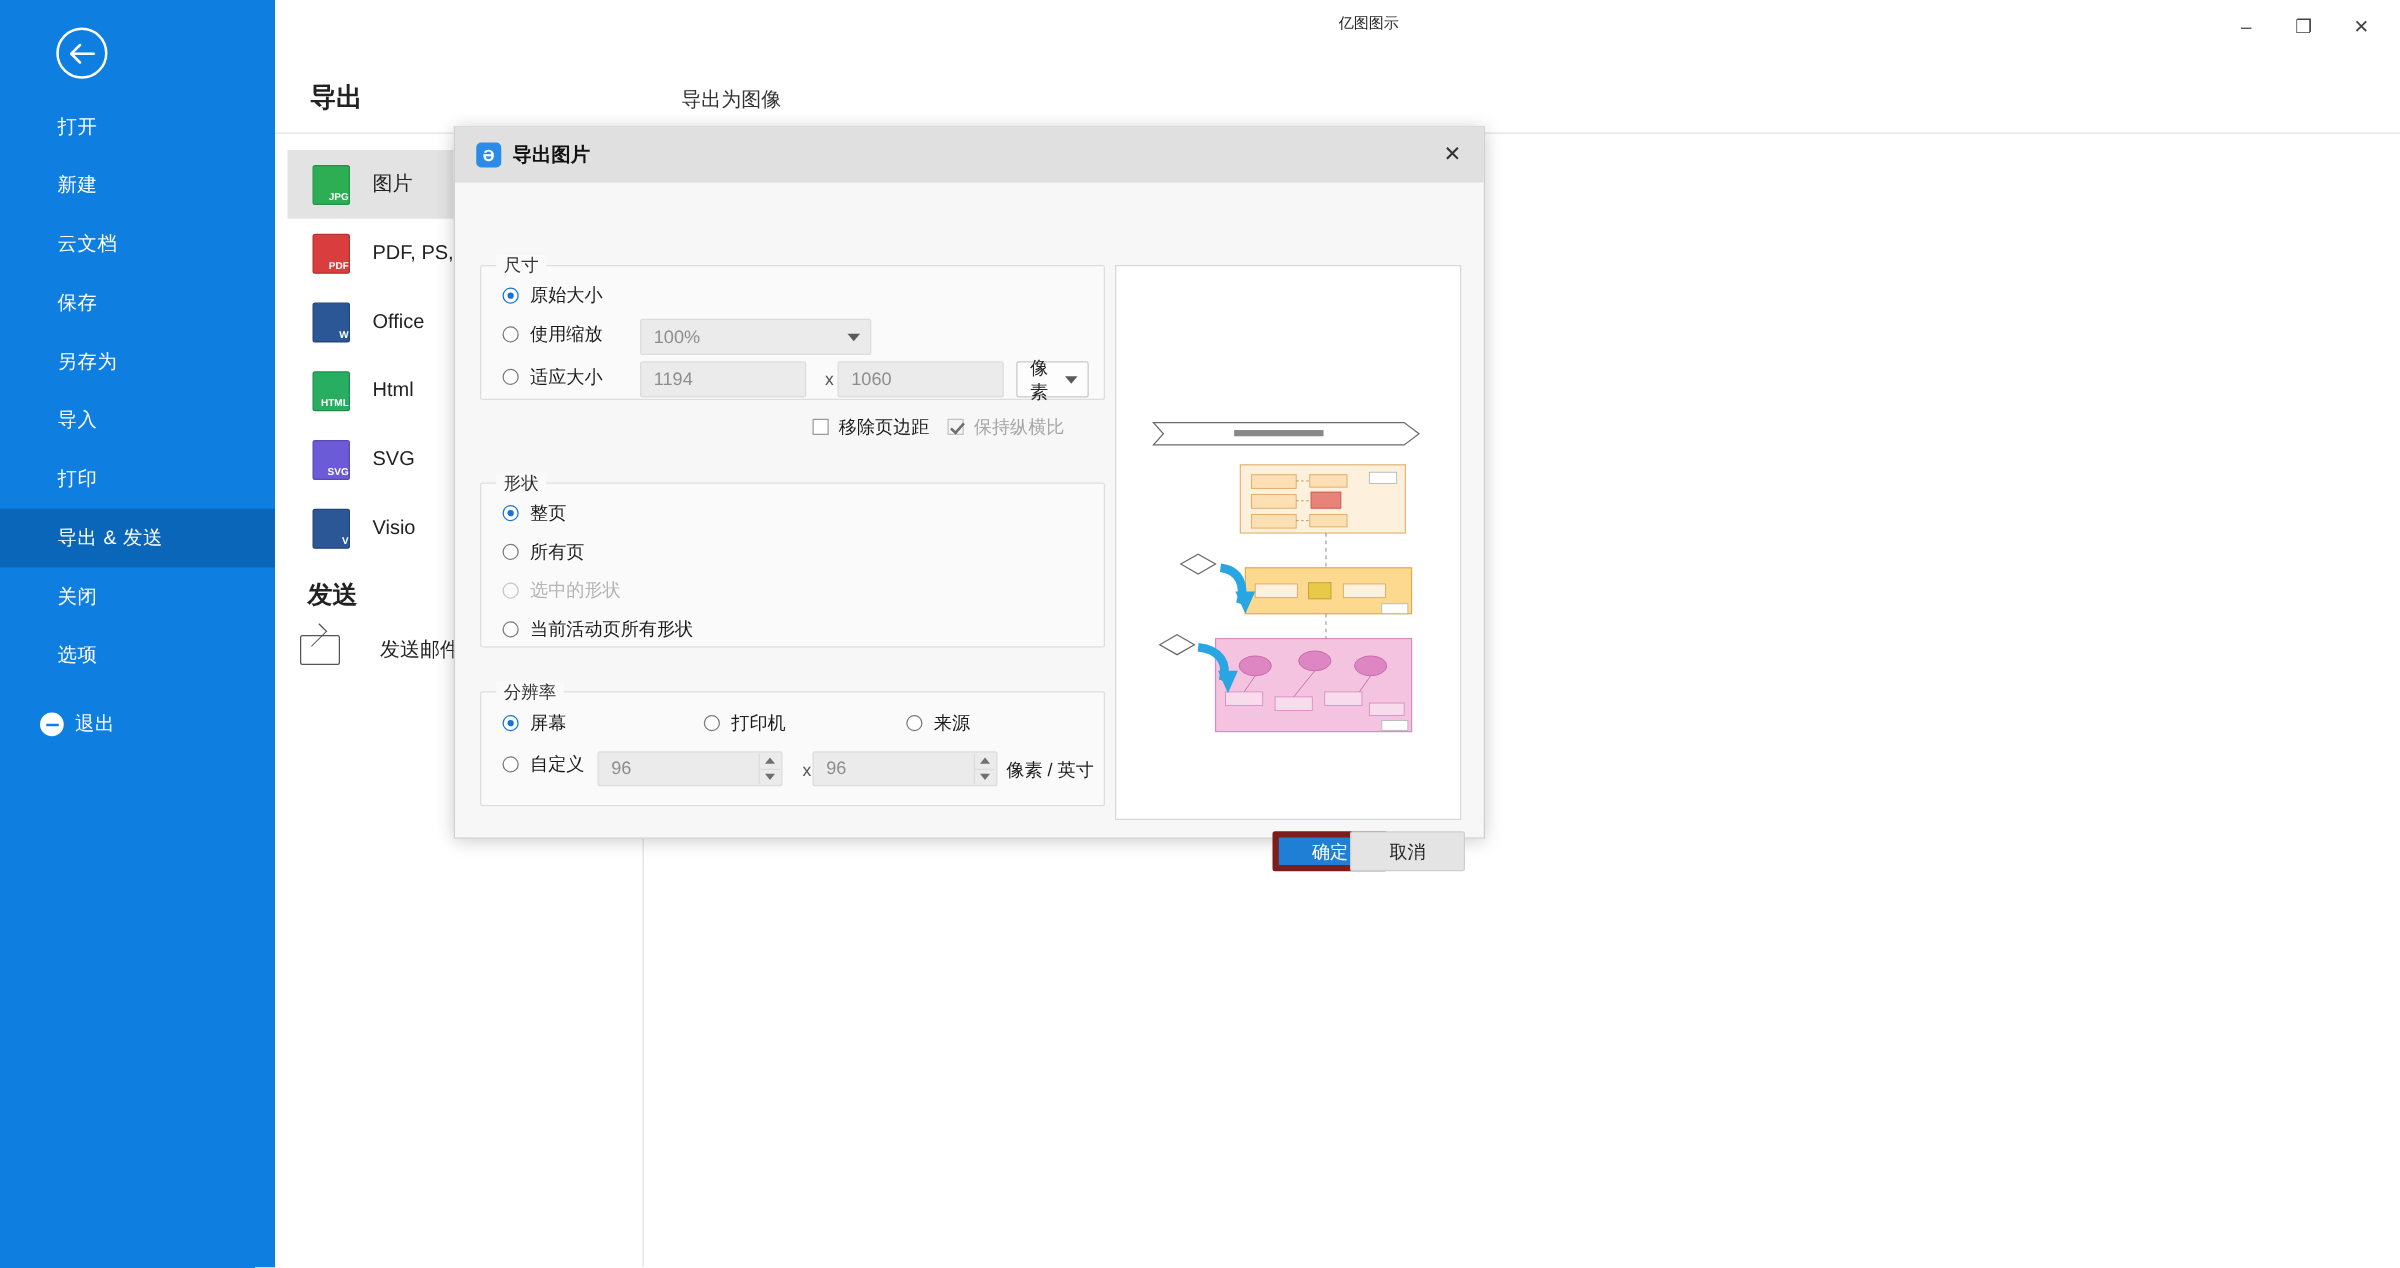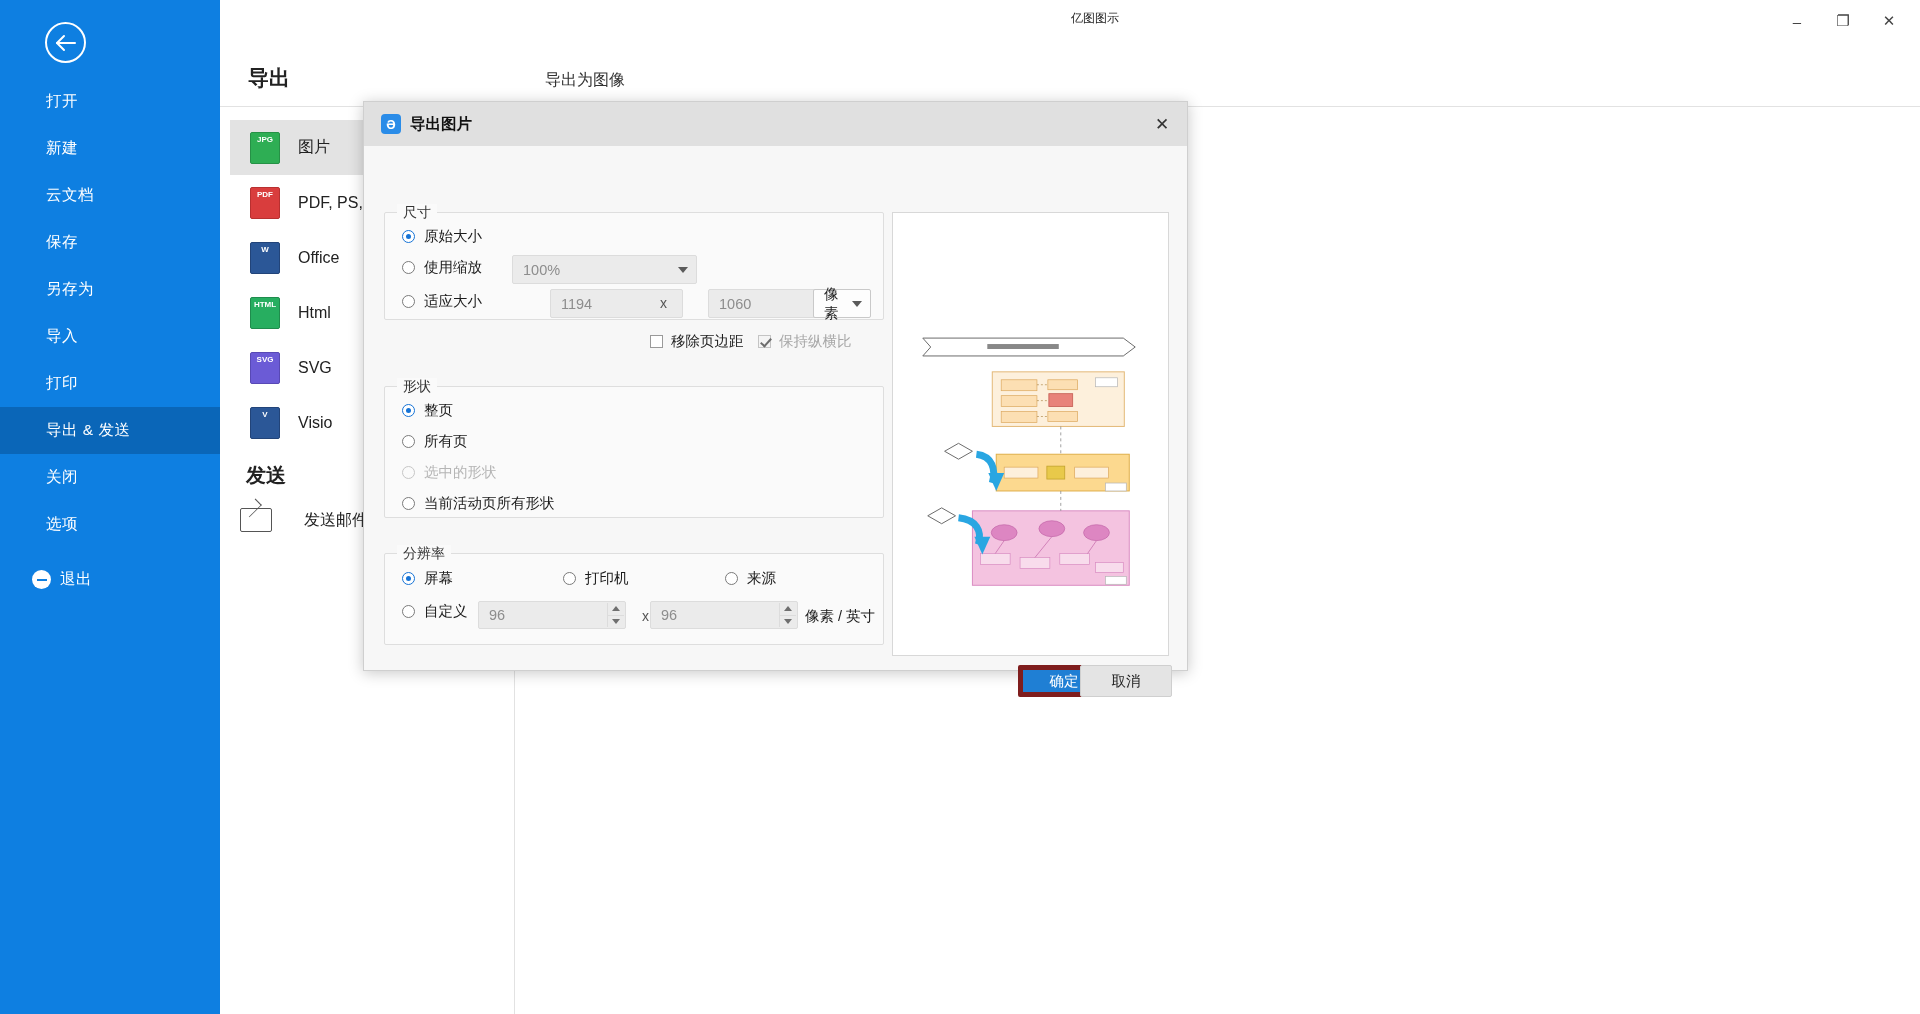--- a/index.html
+++ b/index.html
@@ -85,22 +85,22 @@
     height:55px; display:flex; align-items:center; gap:18px; padding-left:20px; cursor:pointer;
   }
   .fmt-item.active{ background:#e3e3e3; }
   .fmt-ico{
     width:30px;height:32px;border-radius:2px;position:relative;
     background:#ffffff;border:1px solid #cfcfcf;
     display:flex;align-items:flex-end;justify-content:center;
     overflow:hidden;
   }
   .fmt-ico span{
-    display:block; width:100%; text-align:center; color:#fff;
-    font-size:8px; font-weight:bold; line-height:11px; padding-bottom:18px;
+    display:block; width:100%; text-align:right; color:#fff;
+    font-size:8px; font-weight:bold; line-height:11px; padding-bottom:0;
   }
   .fmt-label{ font-size:16px; color:#222; }
   .send-head{
     position:absolute; left:26px; top:420px; font-size:20px; font-weight:bold; color:#222;
   }
   .send-item{
     position:absolute; left:20px; top:466px; display:flex; align-items:center; gap:32px; cursor:pointer;
   }
   .mail-ico{
     width:32px;height:24px;border:1.6px solid #555;border-radius:2px;position:relative;background:#fff;
@@ -173,21 +173,21 @@
     content:""; position:absolute; left:4px; top:0px; width:4px;height:9px;
     border-right:2px solid #6d6d6d; border-bottom:2px solid #6d6d6d; transform:rotate(42deg);
   }
   .cbox.dis{ border-color:#c4c4c4; background:#f4f4f4; }
   .clabel{ font-size:14.5px; color:#1b1b1b; margin-left:8px; white-space:nowrap; }
   .clabel.dis{ color:#a7a7a7; }
 
   
   .inp{
     background:#ebebeb; border:1px solid #dcdcdc; height:29px; border-radius:2px;
-    display:flex; align-items:center; padding:0 10px; font-size:14.5px; color:#8d8d8d;margin-left:38px;
+    display:flex; align-items:center; padding:0 10px; font-size:14.5px; color:#8d8d8d;
   }
   .sel{
     background:#ebebeb; border:1px solid #dcdcdc; height:29px; border-radius:2px;
     display:flex; align-items:center; padding:0 8px 0 10px; font-size:14.5px; color:#8d8d8d;
     justify-content:space-between; cursor:pointer;
   }
   .sel.enabled{ background:#fdfdfd; border:1px solid #c9c9c9; color:#222; }
   .caret{
     width:0;height:0;border-left:5px solid transparent;border-right:5px solid transparent;
     border-top:6px solid #5a5a5a; margin-left:8px;

